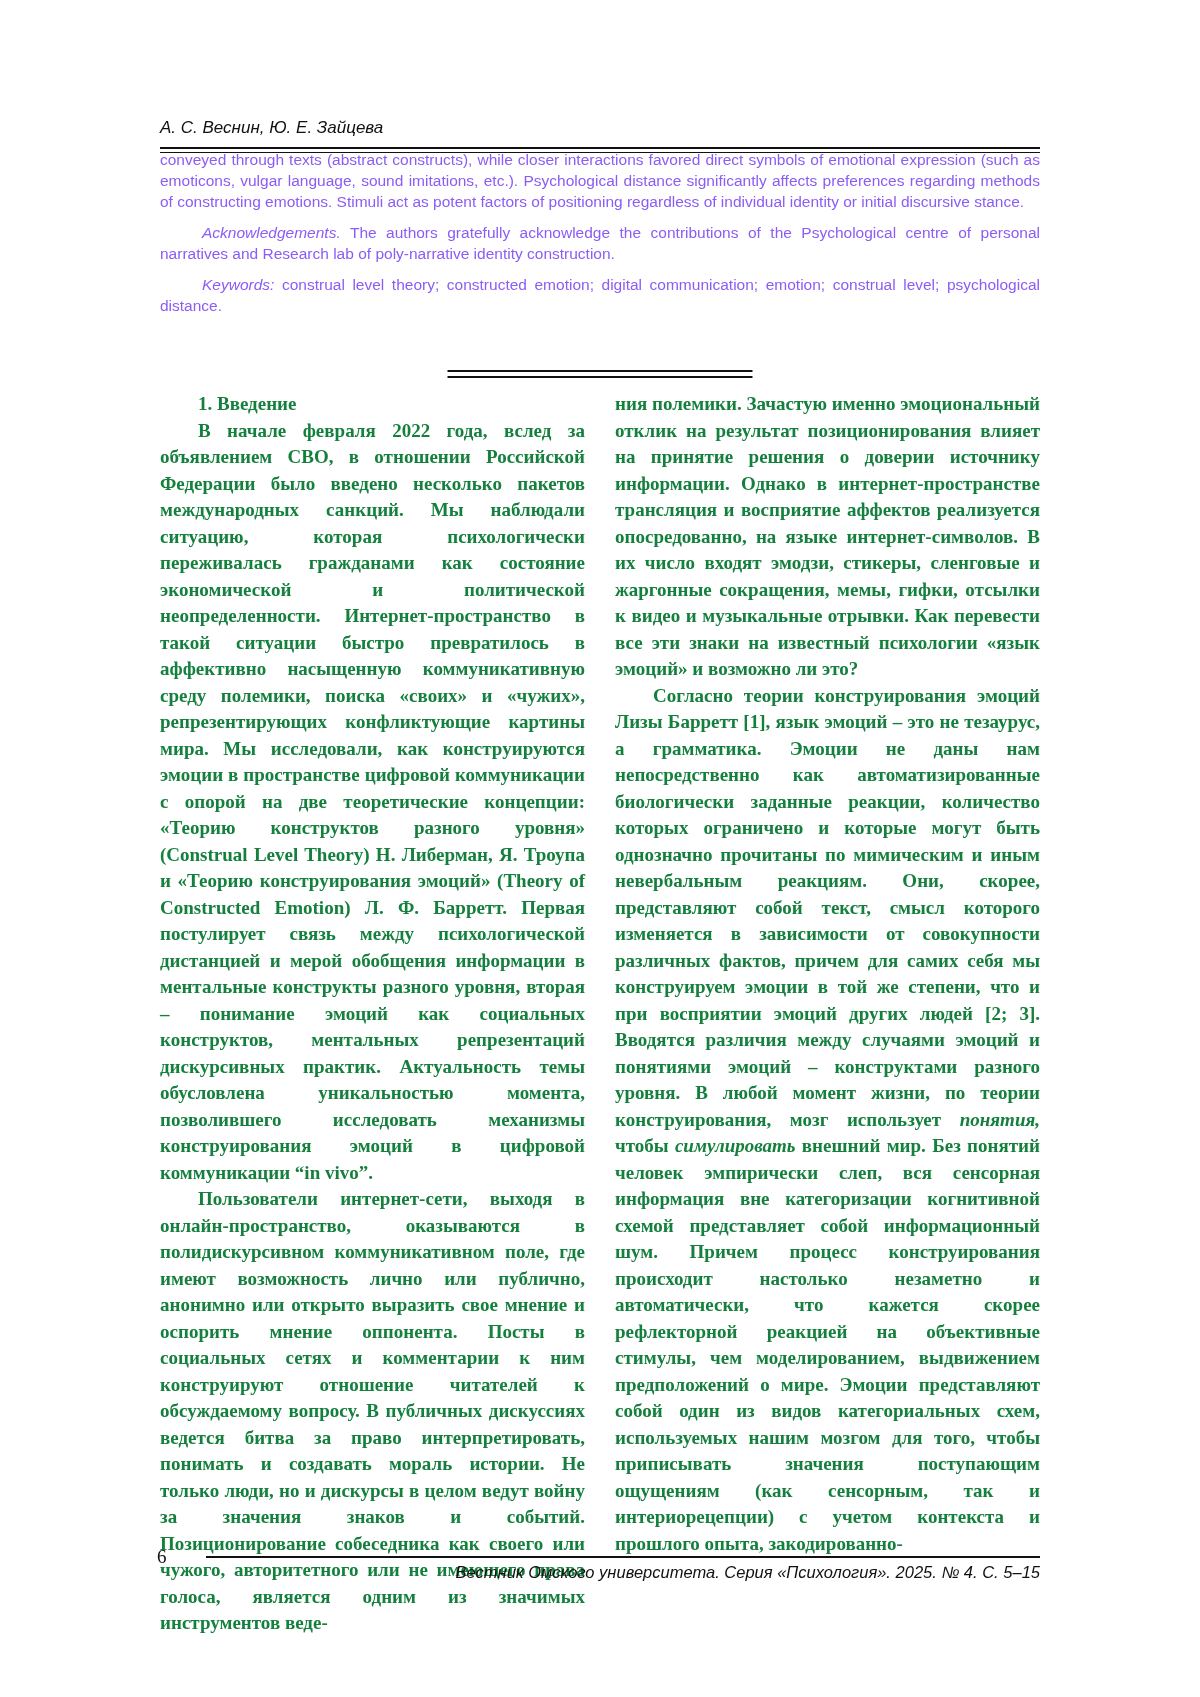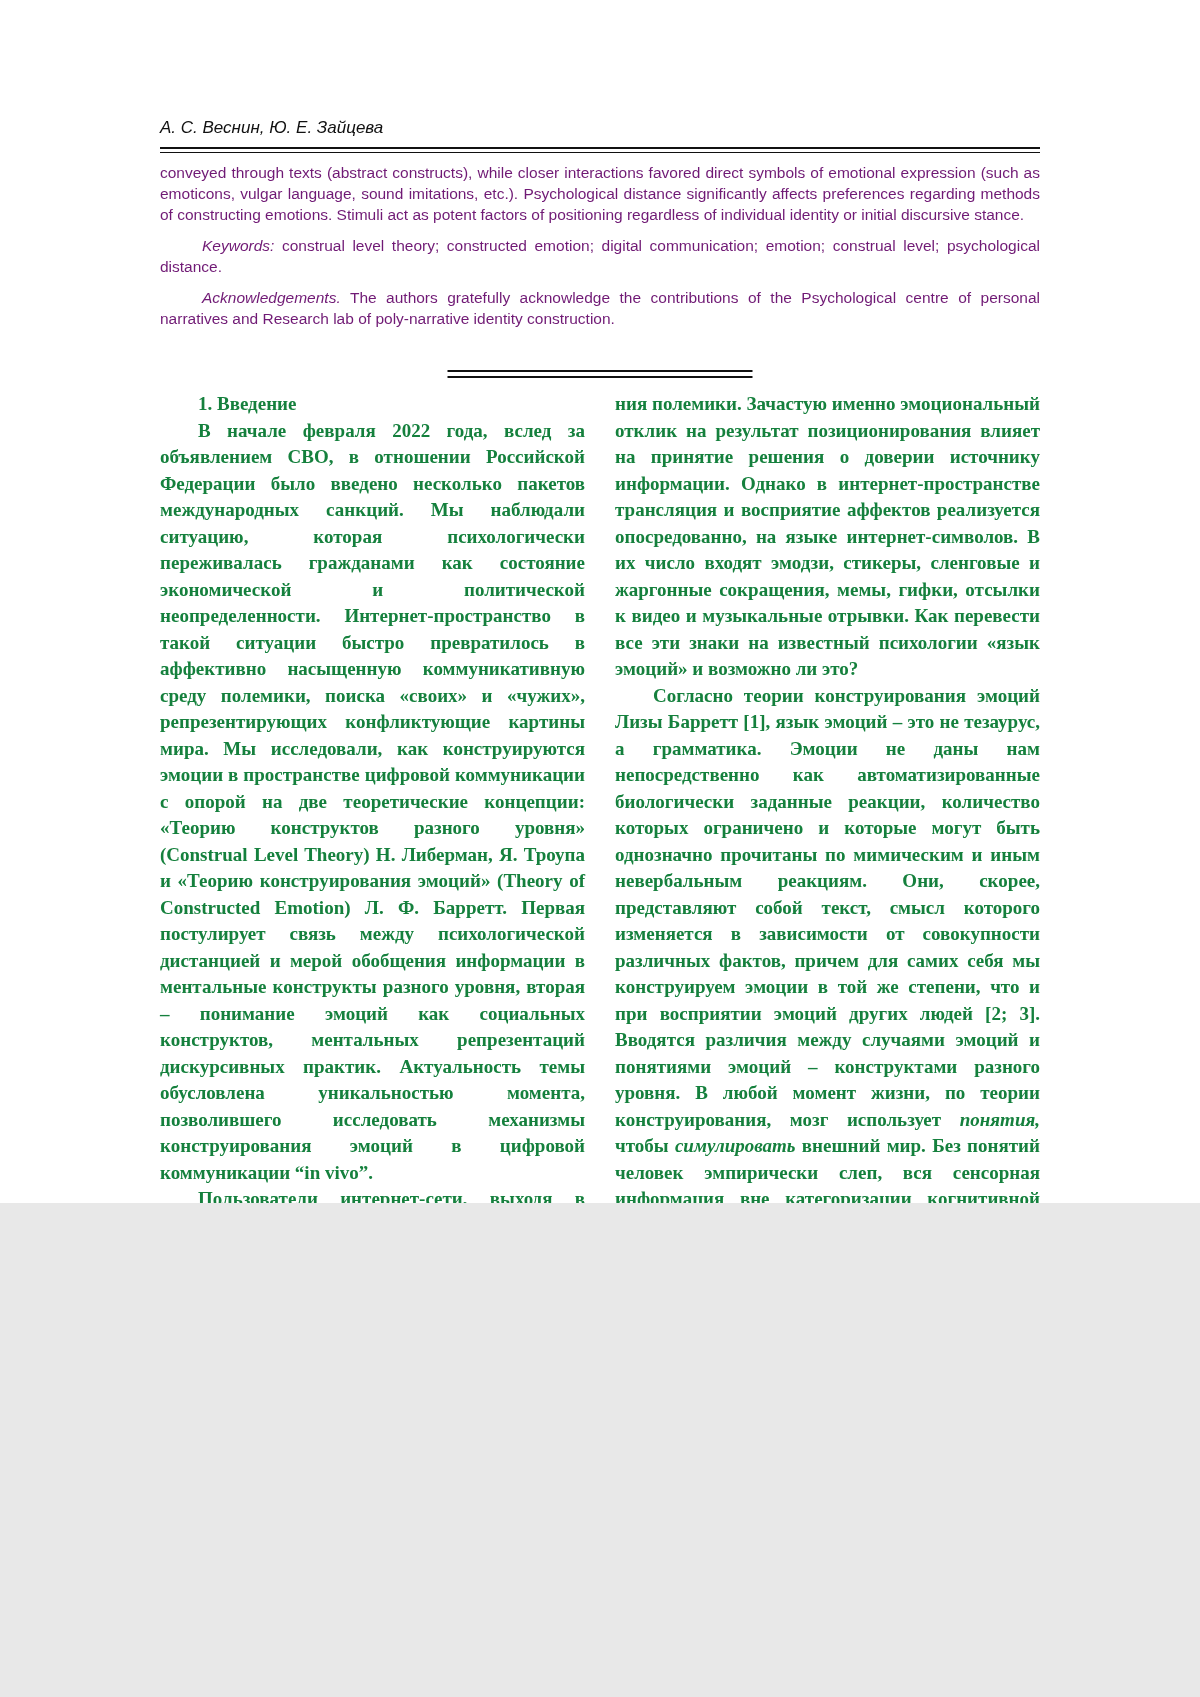--- a/index.html
+++ b/index.html
@@ -1,40 +1,40 @@
 <!DOCTYPE html>
 <html><head>
 <meta charset="utf-8">
 <style>
   html,body{margin:0;padding:0;background:#e8e8e8;}
   .page{
     position:relative;
-    width:1200px;height:1203px;
+    width:1200px;height:1697px;
     background:#ffffff;
     margin:0 auto;
     overflow:hidden;
     color:#111;
   }
   
   .runhead{
     position:absolute;left:160px;top:118px;
     font:italic 17px/1.2 "Liberation Sans", sans-serif;
     color:#111;
   }
   .rule-double-full{
     position:absolute;left:160px;right:160px;top:147px;
     height:3px;
     border-top:2.5px solid #111;
     border-bottom:1.5px solid #111;
   }
   
   .abstract{
-    position:absolute;left:160px;right:160px;top:162px;
+    position:absolute;left:160px;right:160px;top:149px;
     font:15.5px/21px "Liberation Sans", sans-serif;
-    color:#701a75;
+    color:#8b5cf6;
   }
   .abstract p{margin:0;text-align:justify;}
   .abs-indent{margin-top:10px !important;text-indent:42px;}
   .it{font-style:italic;}
   
   .center-divider{
     position:absolute;top:370px;left:50%;
     transform:translateX(-50%);
     width:305px;height:3.5px;
     border-top:2.5px solid #111;
@@ -72,22 +72,22 @@
 </head>
 <body>
 
 <div class="page">
 
   <div class="runhead">А. С. Веснин, Ю. Е. Зайцева</div>
   <div class="rule-double-full"></div>
 
   <section class="abstract">
     <p>conveyed through texts (abstract constructs), while closer interactions favored direct symbols of emotional expression (such as emoticons, vulgar language, sound imitations, etc.). Psychological distance significantly affects preferences regarding methods of constructing emotions. Stimuli act as potent factors of positioning regardless of individual identity or initial discursive stance.</p>
+    <p class="abs-indent"><span class="it">Acknowledgements.</span><span> The authors gratefully acknowledge the contributions of the Psychological centre of personal narratives and Research lab of poly-narrative identity construction.</span></p>
     <p class="abs-indent"><span class="it">Keywords:</span><span> construal level theory; constructed emotion; digital communication; emotion; construal level; psychological distance.</span></p>
-    <p class="abs-indent"><span class="it">Acknowledgements.</span><span> The authors gratefully acknowledge the contributions of the Psychological centre of personal narratives and Research lab of poly-narrative identity construction.</span></p>
   </section>
 
   <div class="center-divider"></div>
 
   <main class="columns">
     <div class="col">
         <p class="heading"><span>1. Введение</span></p>
         <p class="para"><span>В начале февраля 2022 года, вслед за объявлением СВО, в отношении Российской Федерации было введено несколько пакетов международных санкций. Мы наблюдали ситуацию, которая психологически переживалась гражданами как состояние экономической и политической неопределенности. Интернет-пространство в такой ситуации быстро превратилось в аффективно насыщенную коммуникативную среду полемики, поиска «своих» и «чужих», репрезентирующих конфликтующие картины мира. Мы исследовали, как конструируются эмоции в пространстве цифровой коммуникации с опорой на две теоретические концепции: «Теорию конструктов разного уровня» (Construal Level Theory) Н. Либерман, Я. Троупа и «Теорию конструирования эмоций» (Theory of Constructed Emotion) Л. Ф. Барретт. Первая постулирует связь между психологической дистанцией и мерой обобщения информации в ментальные конструкты разного уровня, вторая – понимание эмоций как социальных конструктов, ментальных репрезентаций дискурсивных практик. Актуальность темы обусловлена уникальностью момента, позволившего исследовать механизмы конструирования эмоций в цифровой коммуникации “in vivo”.</span></p>
         <p class="para"><span>Пользователи интернет-сети, выходя в онлайн-пространство, оказываются в полидискурсивном коммуникативном поле, где имеют возможность лично или публично, анонимно или открыто выразить свое мнение и оспорить мнение оппонента. Посты в социальных сетях и комментарии к ним конструируют отношение читателей к обсуждаемому вопросу. В публичных дискуссиях ведется битва за право интерпретировать, понимать и создавать мораль истории. Не только люди, но и дискурсы в целом ведут войну за значения знаков и событий. Позиционирование собеседника как своего или чужого, авторитетного или не имеющего права голоса, является одним из значимых инструментов веде-</span></p>
       </div>

